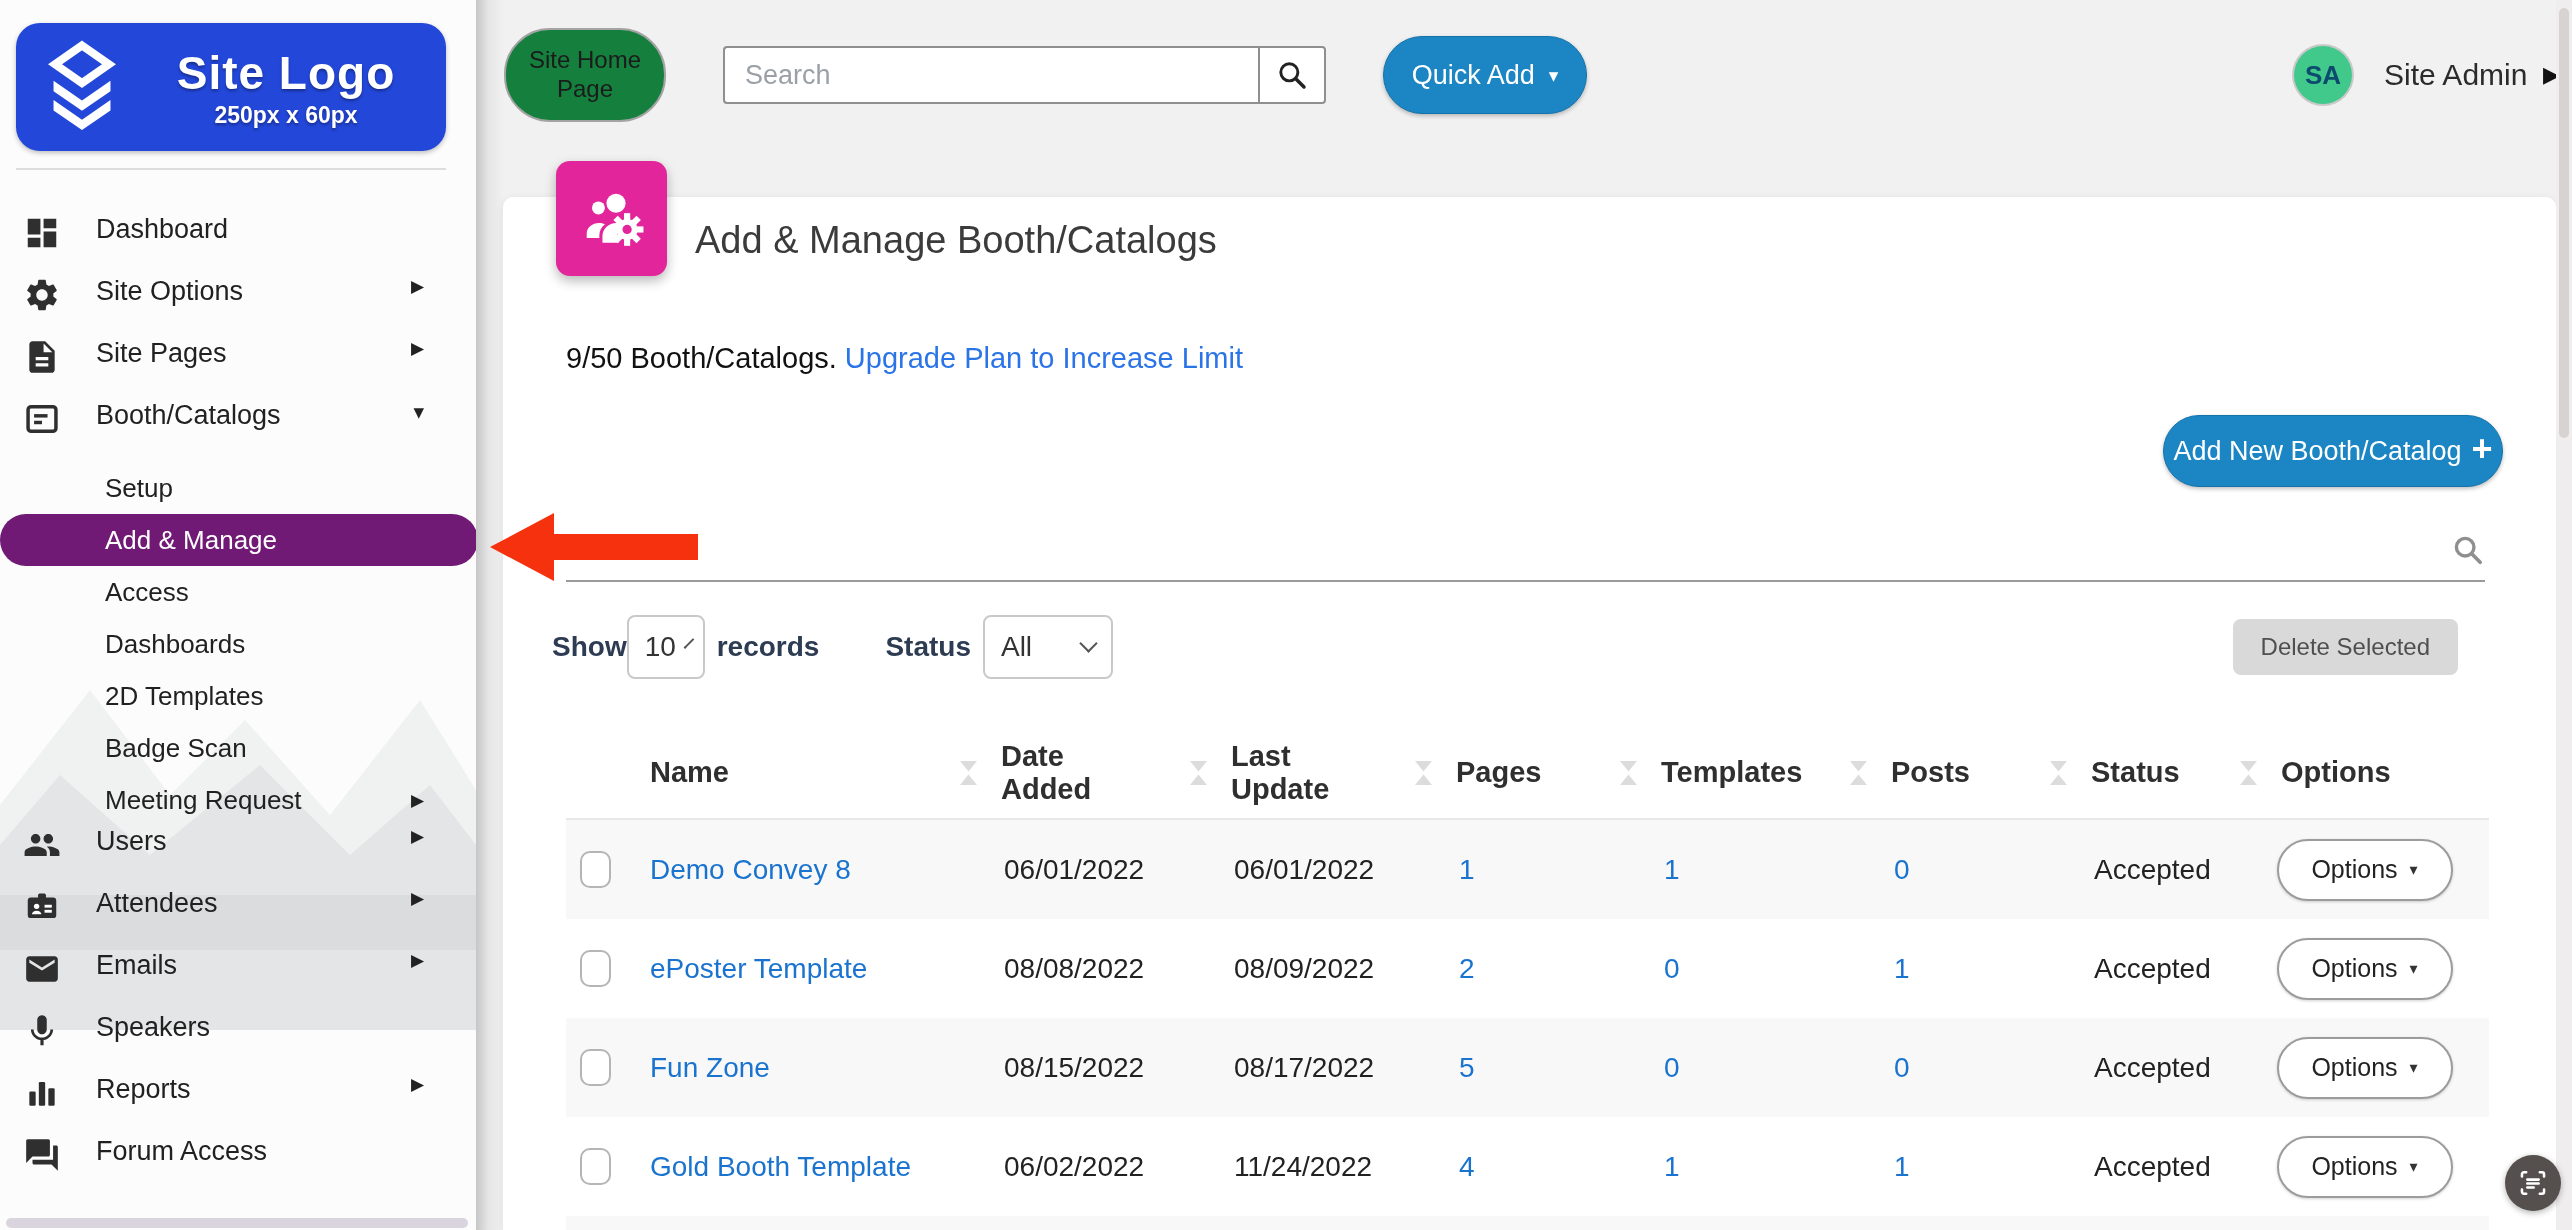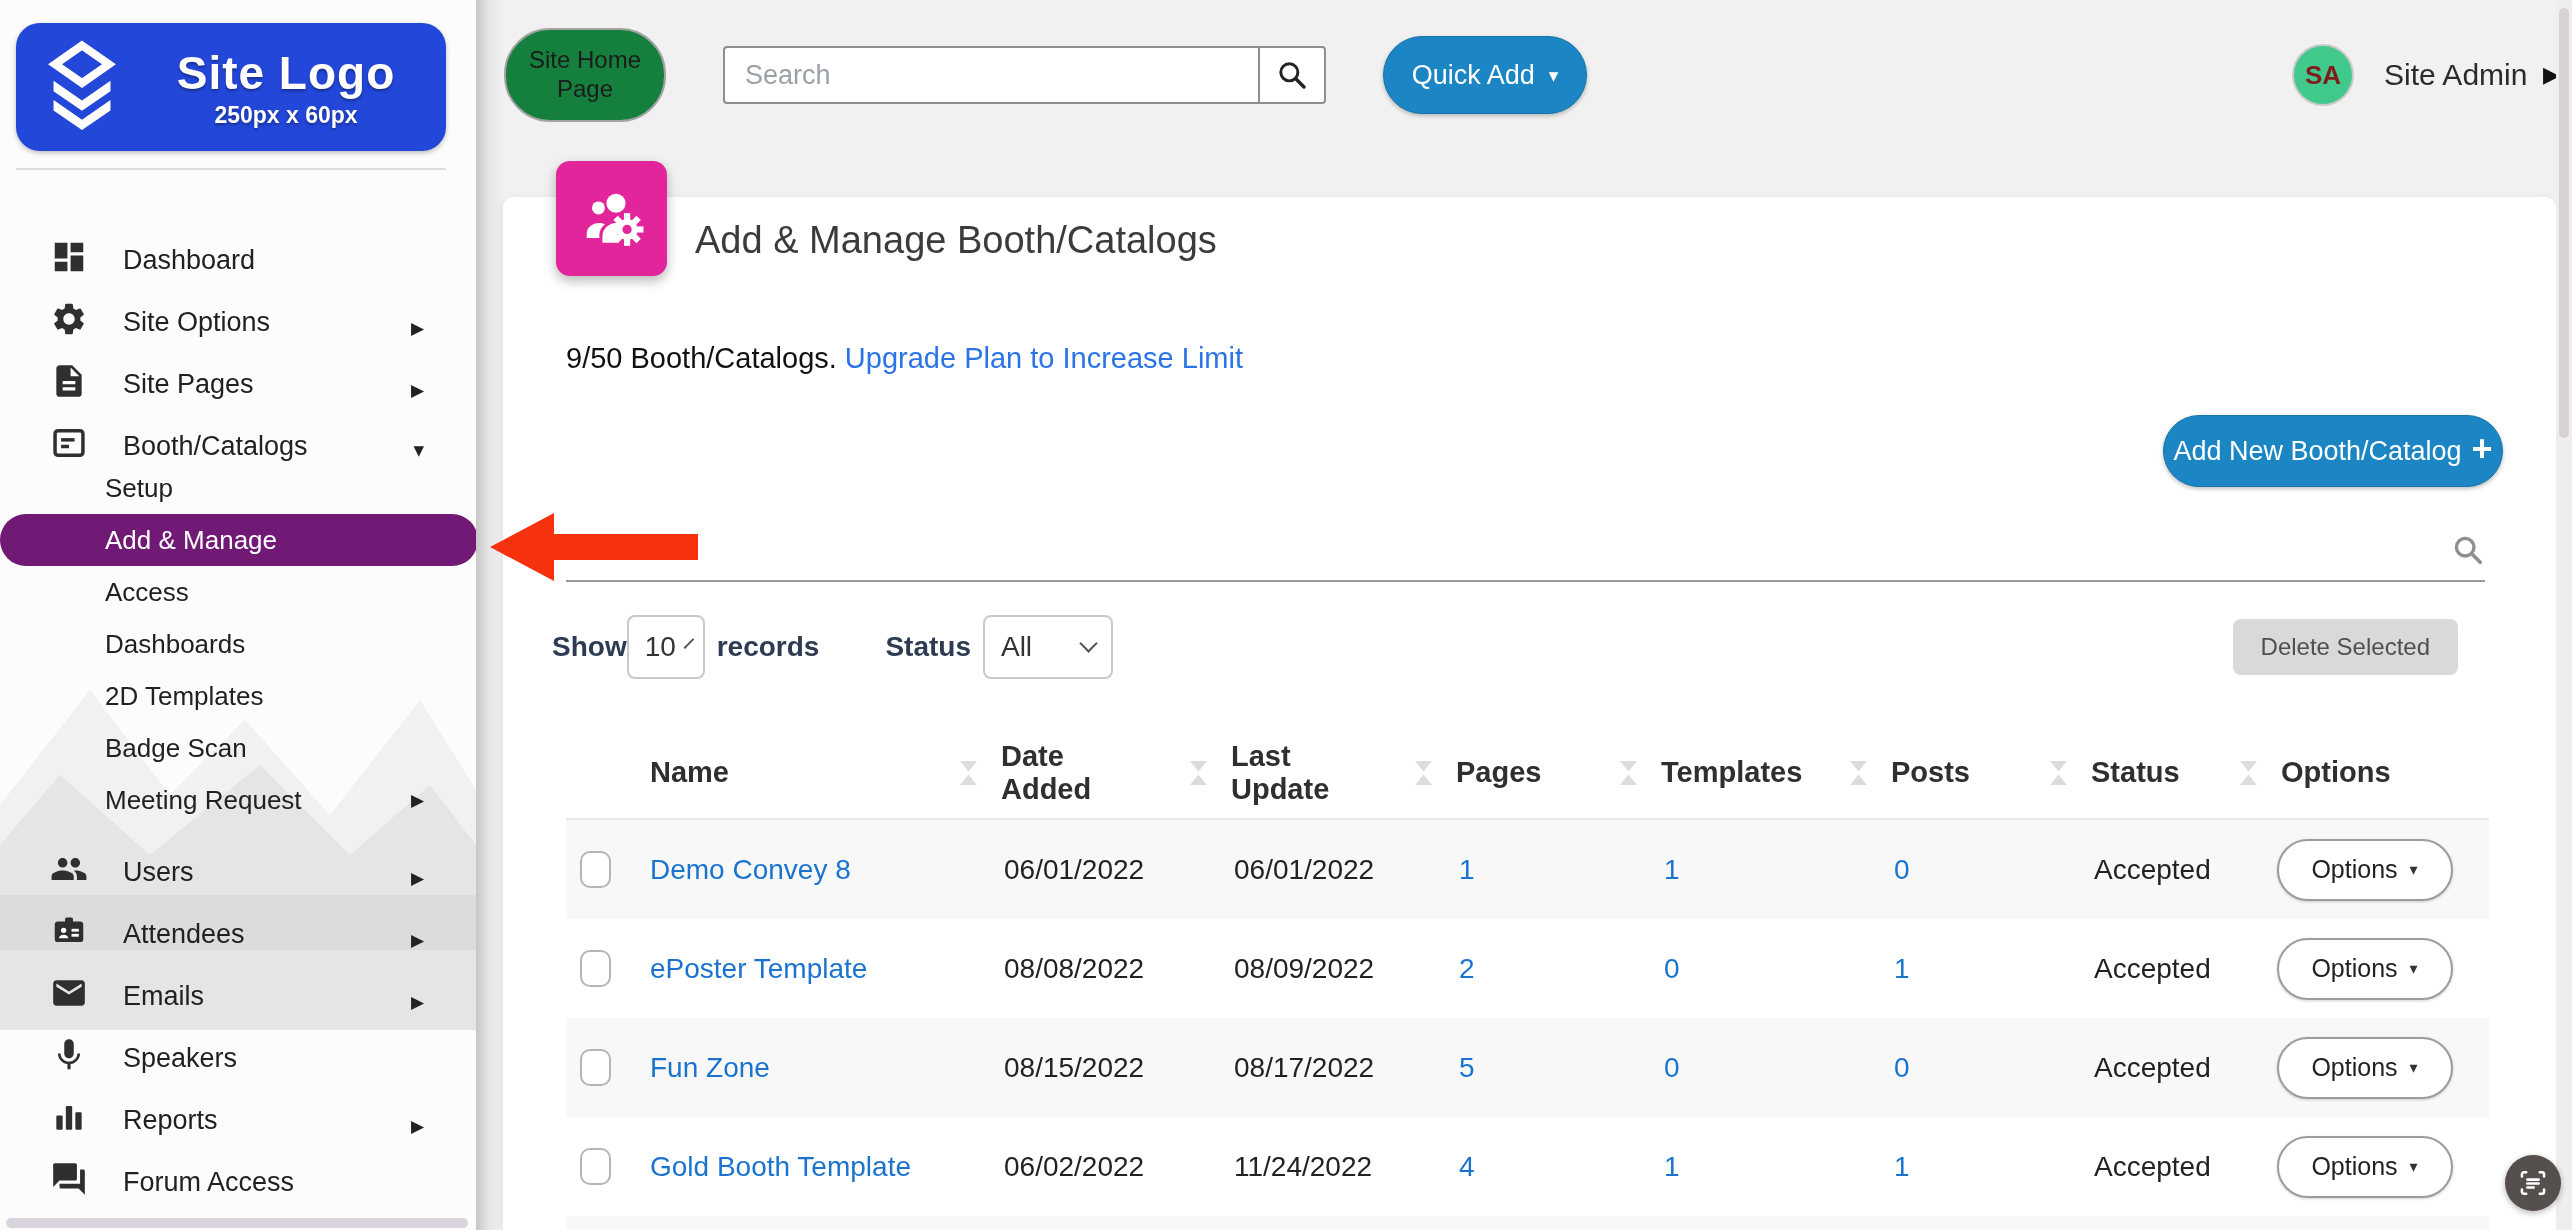--- a/index.html
+++ b/index.html
@@ -14,21 +14,21 @@
     background:linear-gradient(to right,#c6c6c6 0,#e6e6e6 45%,#f1f1f1 100%); }
   .logo { position:absolute; left:16px; top:23px; width:430px; height:128px; background:#2347d9;
     border-radius:24px; display:flex; align-items:center; padding:0 18px; gap:14px; cursor:pointer;
     box-shadow:0 2px 5px rgba(0,0,0,.25); }
   .logo svg { width:96px; height:100px; flex:0 0 auto; }
   .logo-text { flex:1; text-align:center; color:#fff; text-shadow:0 2px 3px rgba(0,0,0,.35); }
   .logo-title { font-size:46px; font-weight:bold; letter-spacing:1px; }
   .logo-sub { font-size:23px; font-weight:bold; margin-top:2px; }
   .logo-divider { position:absolute; left:16px; top:168px; width:430px; height:2px; background:#ddd; }
   .menu { position:absolute; left:0; top:214px; width:476px; }
-  .mi { height:62px; display:flex; align-items:flex-end; padding-left:47px; gap:32px; color:#212121;
+  .mi { height:62px; display:flex; align-items:flex-start; padding-left:20px; gap:32px; color:#212121;
     font-size:27px; cursor:pointer; position:relative; }
   .mi-icon { width:44px; display:flex; justify-content:center; }
   .mi-icon svg { width:38px; height:38px; }
   .chev { margin-left:auto; margin-right:52px; font-family:"DejaVu Sans", sans-serif; font-size:17px; color:#222; }
   .chev.down { font-size:21px; }
   .smi { height:52px; display:flex; align-items:center; padding-left:105px; color:#212121; font-size:26px; cursor:pointer; }
   .smi.active { width:478px; background:#701a75; color:#fff; border-radius:26px; }
   .sidebar-hscroll { position:absolute; left:6px; bottom:2px; width:462px; height:10px; border-radius:5px; background:#d9d4de; }
 
   
@@ -40,21 +40,21 @@
     border-radius:4px 0 0 4px; font-family:inherit; font-size:27px; padding:0 20px; color:#333; background:#fff; outline:none; }
   .search-group input::placeholder { color:#9aa0a6; }
   .search-btn { width:68px; height:58px; background:#fff; border:2px solid #8f8f8f; border-radius:0 4px 4px 0;
     display:flex; align-items:center; justify-content:center; cursor:pointer; }
   .search-btn svg { width:32px; height:32px; }
   .quickadd { position:absolute; left:1383px; top:36px; width:204px; height:78px; border-radius:39px;
     background:#1b86c3; border:1px solid #1373aa; color:#fff; font-family:inherit; font-size:27px;
     display:flex; align-items:center; justify-content:center; gap:14px; cursor:pointer; box-shadow:0 2px 4px rgba(0,0,0,.25);text-align:center; }
   .caret { font-family:"DejaVu Sans", sans-serif; font-size:19px; }
   .avatar { position:absolute; left:2294px; top:46px; width:58px; height:58px; border-radius:50%;
-    background:#41c98c; color:#7f1d1d; font-size:26px; font-weight:bold; display:flex; align-items:center;
+    background:#41c98c; color:#0c4a6e; font-size:26px; font-weight:bold; display:flex; align-items:center;
     justify-content:center; box-shadow:0 0 0 2px #c9c9c9; cursor:pointer; }
   .user-name { position:absolute; left:2384px; top:58px; font-size:30px; color:#2b2b2b; cursor:pointer; }
   .user-chev { position:absolute; left:2543px; top:62px; font-family:"DejaVu Sans", sans-serif; font-size:22px; color:#111; cursor:pointer; }
 
   
   .card { position:absolute; left:503px; top:197px; width:2053px; height:1033px; background:#fff;
     border-radius:10px 10px 0 0; box-shadow:0 1px 8px rgba(0,0,0,.07); }
   .page-icon { position:absolute; left:53px; top:-36px; width:111px; height:115px; border-radius:14px;
     background:#e3259b; box-shadow:0 5px 12px rgba(0,0,0,.28); display:flex; align-items:center; justify-content:center; }
   .page-icon svg { width:74px; height:74px; }

